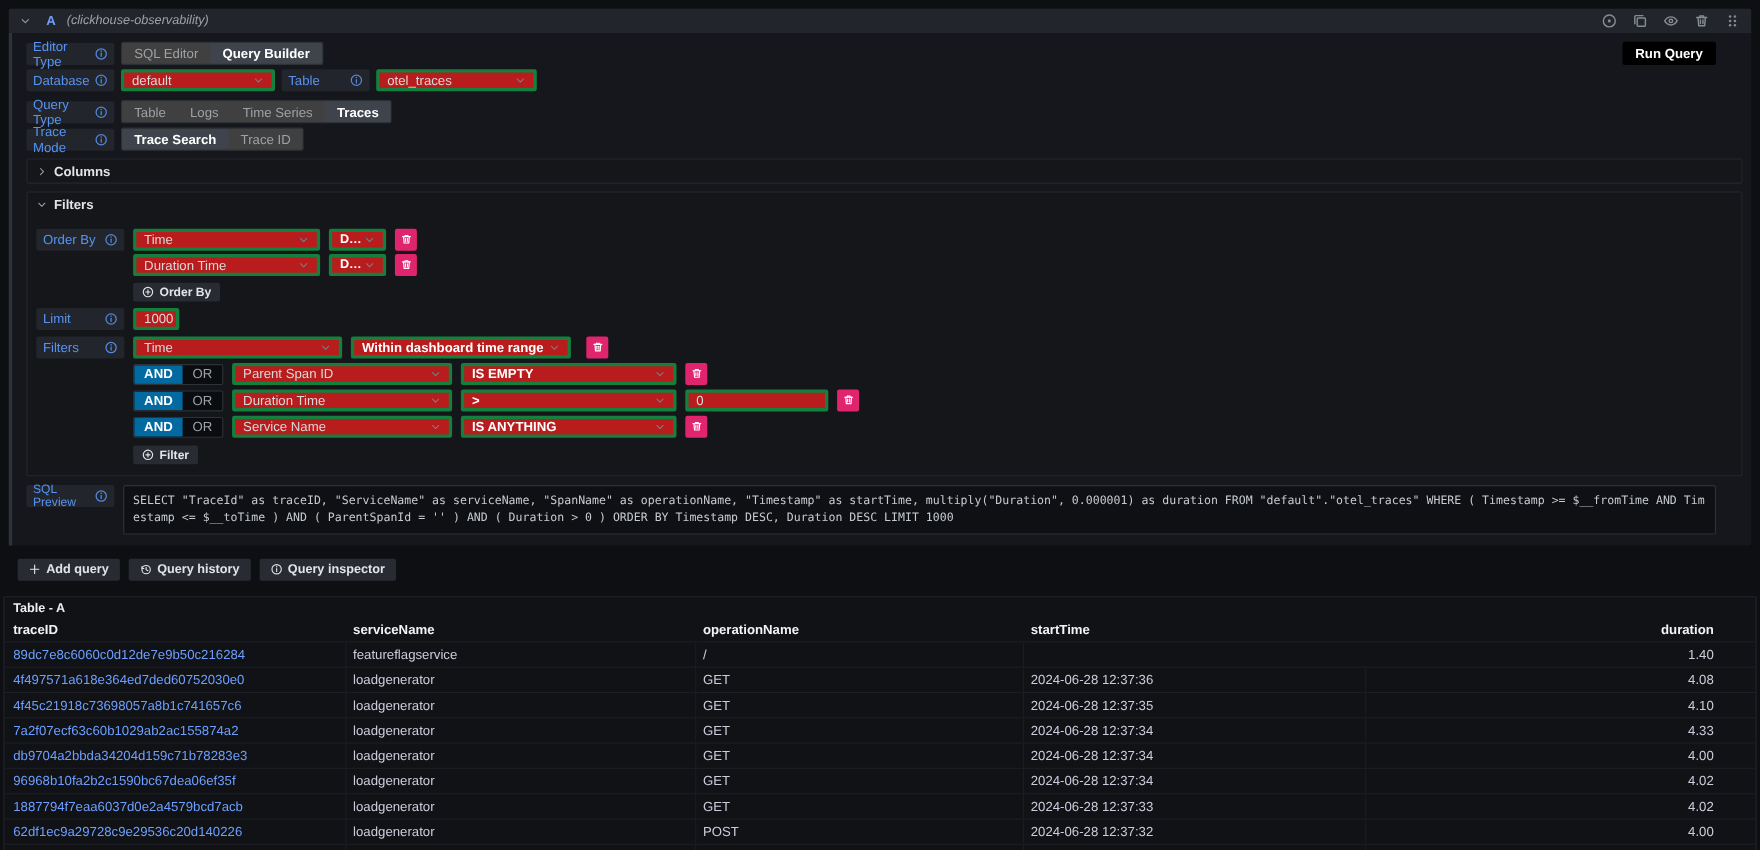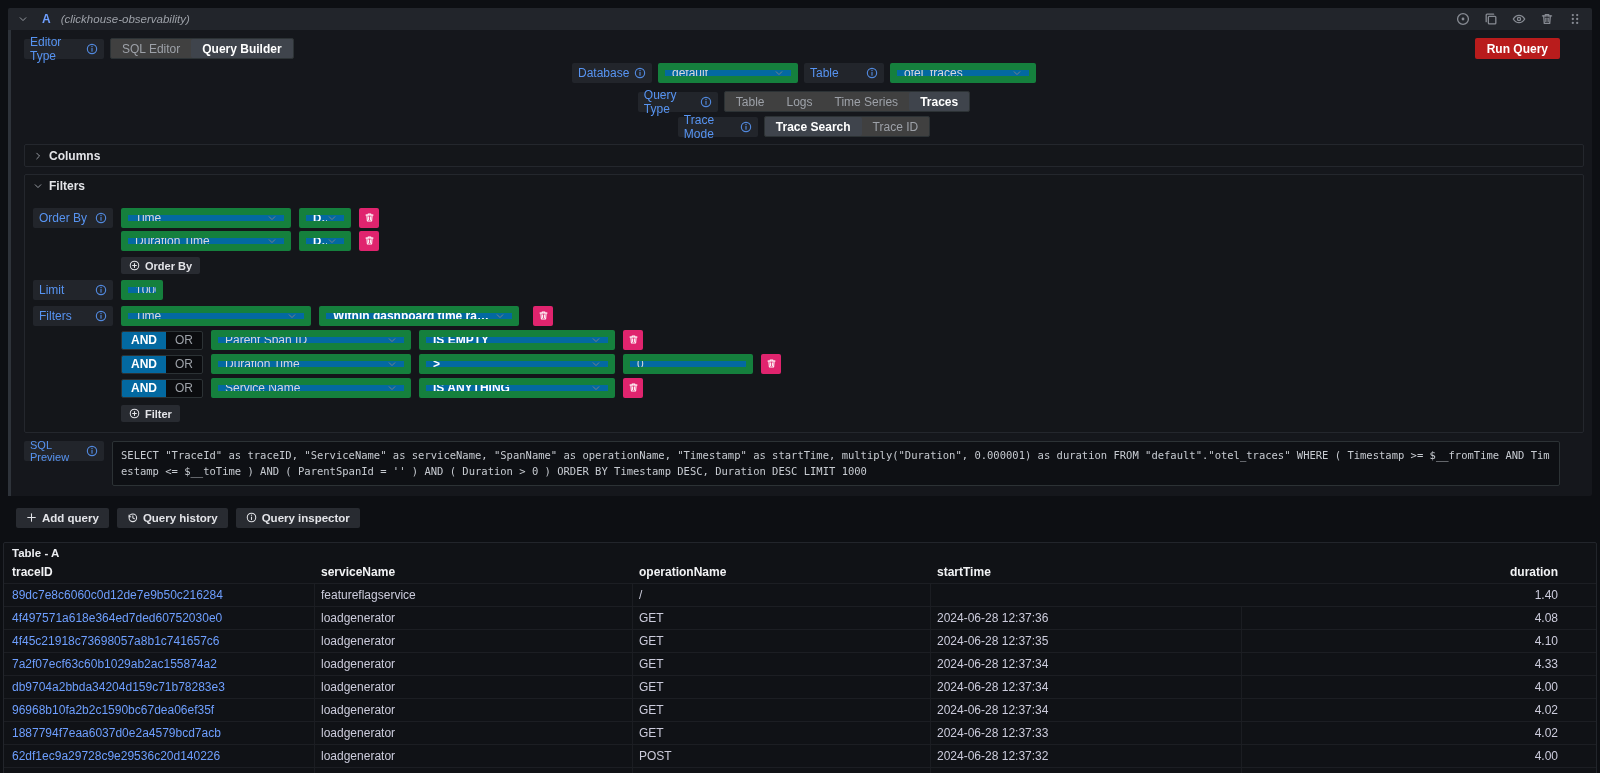--- a/index.html
+++ b/index.html
@@ -16,21 +16,21 @@
     display:flex; align-items:center; gap:10px; padding:0 10px;
   }
   .qcard-body{ border-left:3px solid #2e333a; padding:4px 8px 10px 13px; }
   .refid{ color:#6e9fff; font-weight:700; font-size:12px; margin-left:4px; }
   .ds-name{ color:#9da1a8; font-style:italic; font-size:11.5px; }
   .hdr-icons{ margin-left:auto; display:flex; align-items:center; gap:14px; color:#878b93; }
   .hdr-icons .icn{ width:14px; height:14px; display:inline-flex; }
   .icn svg{ width:100%; height:100%; }
   .chev{ width:10px; height:10px; display:inline-flex; color:#9da1a8; }
 
-  .erow{ display:flex; align-items:center; gap:6px; margin-top:4px;justify-content:center; }
+  .erow{ display:flex; align-items:center; gap:6px; margin-top:4px; }
   .erow.mt{ margin-top:8px; }
 
   .lbl{
     width:80px; height:20px; background:#22252b; border-radius:2px;
     color:#5794f2; font-weight:500; font-size:12px;
     display:flex; align-items:center; justify-content:space-between; padding:0 6px;
     flex:none;
   }
   .info-i{ width:12px; height:12px; display:inline-flex; color:#5794f2; opacity:.9; flex:none; }
 
@@ -38,21 +38,21 @@
     display:inline-flex; align-items:stretch; height:21px;
     background:#404040; border:1px solid #2c3235; border-radius:2px; overflow:hidden;
   }
   .rb-opt{
     display:flex; align-items:center; padding:0 11px; color:#9da1a8;
     font-weight:500; cursor:pointer; white-space:nowrap;
   }
   .rb-opt.active{ background:#3f444c; color:#fff; font-weight:700; border-radius:2px; }
 
   .dd, .tinput{
-    height:20px; background:#0369a1; border:7px solid #15803d; border-radius:2px;
+    height:20px; background:#b91c1c; border:3px solid #15803d; border-radius:2px;
     display:flex; align-items:center; padding:1px 7px; color:#d8d9da; white-space:nowrap;
     overflow:hidden; flex:none;
   }
   .dd .dd-val{ overflow:hidden; text-overflow:ellipsis; }
   .dd .dd-arrow{ margin-left:auto; width:10px; height:10px; color:#7b8087; display:inline-flex; flex:none; }
   .dd.small .dd-val{ font-weight:700; font-size:11.5px; color:#fff; }
   .dd.strong .dd-val{ font-weight:700; color:#fff; }
 
   .btn-danger{
     width:20px; height:20px; background:#e0246e; border:none; border-radius:2px;
@@ -84,21 +84,21 @@
   .andor span.active{ background:#0369a1; color:#fff; font-weight:700; }
 
   .sqlbox{
     flex:1; margin-right:24px; background:#0e1014; border:1px solid #2c3235; border-radius:2px;
     padding:5px 8px; font-family:"DejaVu Sans Mono", monospace; font-size:10.5px;
     line-height:1.55; color:#c7cbd1; word-break:break-all;
   }
 
   .runq{
     margin-left:auto; margin-right:24px; height:21px; padding:0 12px;
-    background:#b91c1c; color:#fff; border:none; border-radius:2px;
+    background:#000000; color:#fff; border:none; border-radius:2px;
     font-family:"Liberation Sans", sans-serif; font-size:12px; font-weight:700; cursor:pointer;
   }
 
   .footer-btns{ display:flex; gap:8px; margin:12px 0 0 16px; }
   .footer-btns .btn-gray{ height:20px; font-size:11.5px; padding:0 10px; }
 
   
   .panel{
     margin:14px 3px 0 3px; border:1px solid #22252b; border-radius:2px;
     background:#101216; height:276px; overflow:hidden;

